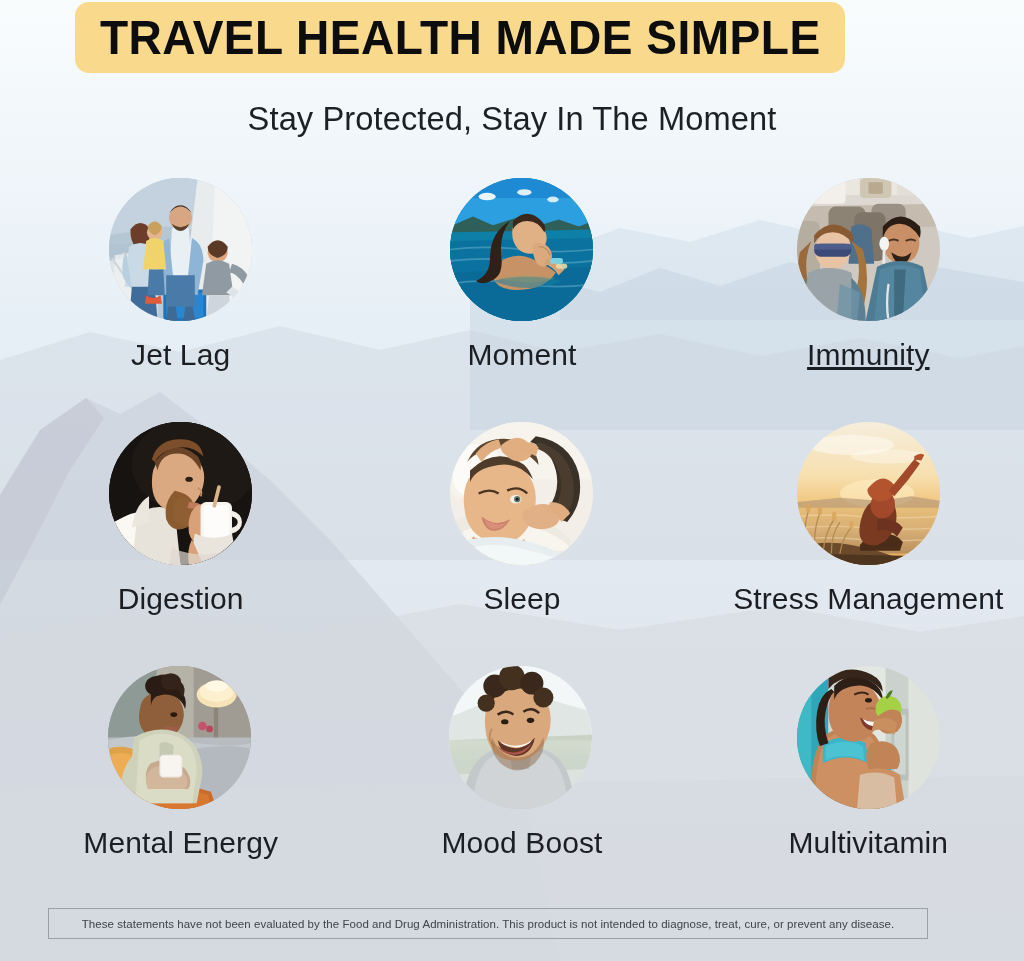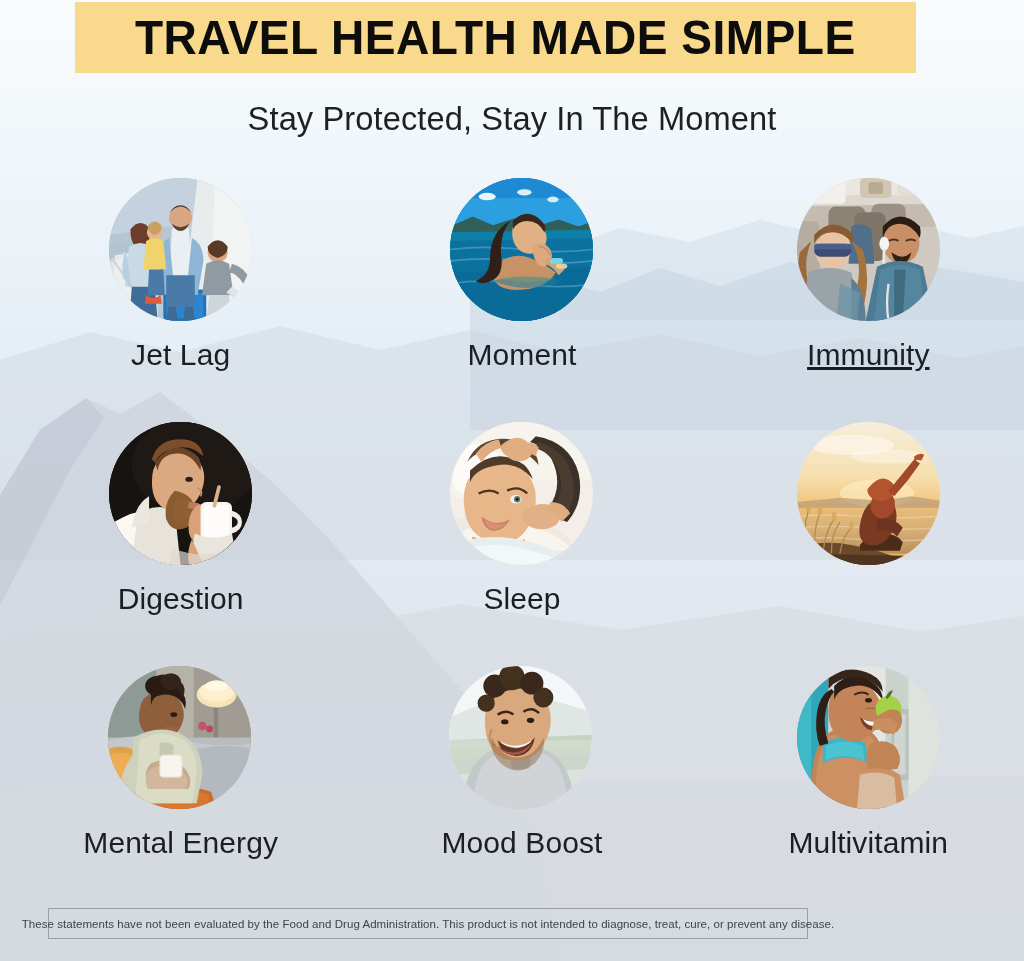--- a/index.html
+++ b/index.html
@@ -39,26 +39,27 @@
     width: 1024px;
     height: 961px;
     pointer-events: none;
   }
 
   
   .title-banner {
     position: absolute;
     left: 75px;
     top: 2px;
-    width: 841px;
+    width: 770px;
     height: 71px;
     background: #f9d98c;
     display: flex;
     align-items: center;
     justify-content: center;
+    border-radius: 14px;
   }
 
   .title-text {
     font-family: "Liberation Sans Narrow", "Liberation Sans", sans-serif;
     font-weight: 700;
     font-size: 49px;
     letter-spacing: 0.5px;
     color: #0d0d0d;
     white-space: nowrap;
     transform: scaleX(0.94);
@@ -138,21 +139,21 @@
   .row-3 .cell:nth-child(3) .cell-label { margin-left: 10px; }
 
   .row-2 { margin-top: 4px; }
   .row-3 { margin-top: 4px; }
 
   
   .disclaimer {
     position: absolute;
     left: 48px;
     top: 908px;
-    width: 760px;
+    width: 880px;
     height: 31px;
     border: 1px solid #9aa0a8;
     background: transparent;
     display: flex;
     align-items: center;
     justify-content: center;
   }
 
   .disclaimer-text {
     font-size: 11.5px;
@@ -459,20 +460,21 @@
               <path d="M44,86 q6,-8 16,-8 q10,0 14,6 l-2,6 l-28,0 Z" fill="#4a2c18"></path>
               <path d="M52,56 q10,-8 16,2 q4,10 -2,20 q-6,10 -16,8 q-8,-2 -6,-14 q2,-12 8,-16 Z" fill="#7a3a22"></path>
               <path d="M54,52 q10,-8 14,2 q2,8 -4,12 q-8,4 -12,-4 q-2,-6 2,-10 Z" fill="#a1492a"></path>
               <path d="M50,46 q10,-12 18,-2 q2,6 -4,10 q-8,4 -13,-2 q-3,-4 -1,-6 Z" fill="#b3542f"></path>
               <path d="M64,48 q10,-12 18,-22 l4,3 q-8,12 -18,23 Z" fill="#a1492a"></path>
               <path d="M82,24 q4,-3 7,-1 l-2,4 q-3,-1 -5,0 Z" fill="#b3542f"></path>
               <path d="M56,68 q12,-2 18,6 l-4,6 q-6,-6 -14,-4 Z" fill="#6e3320"></path>
             </g>
           </svg>
         </div>
+        <div class="cell-label">Stress Management</div>
       </div>
     </div>
 
     <div class="grid-row row-3">
 
       <div class="cell">
         <div class="circle">
           <svg class="photo" viewBox="0 0 100 100" preserveAspectRatio="xMidYMid slice">
             <rect width="100" height="100" fill="#b9b4ac"></rect>
             <rect x="0" y="0" width="100" height="60" fill="#a9a79f"></rect>

